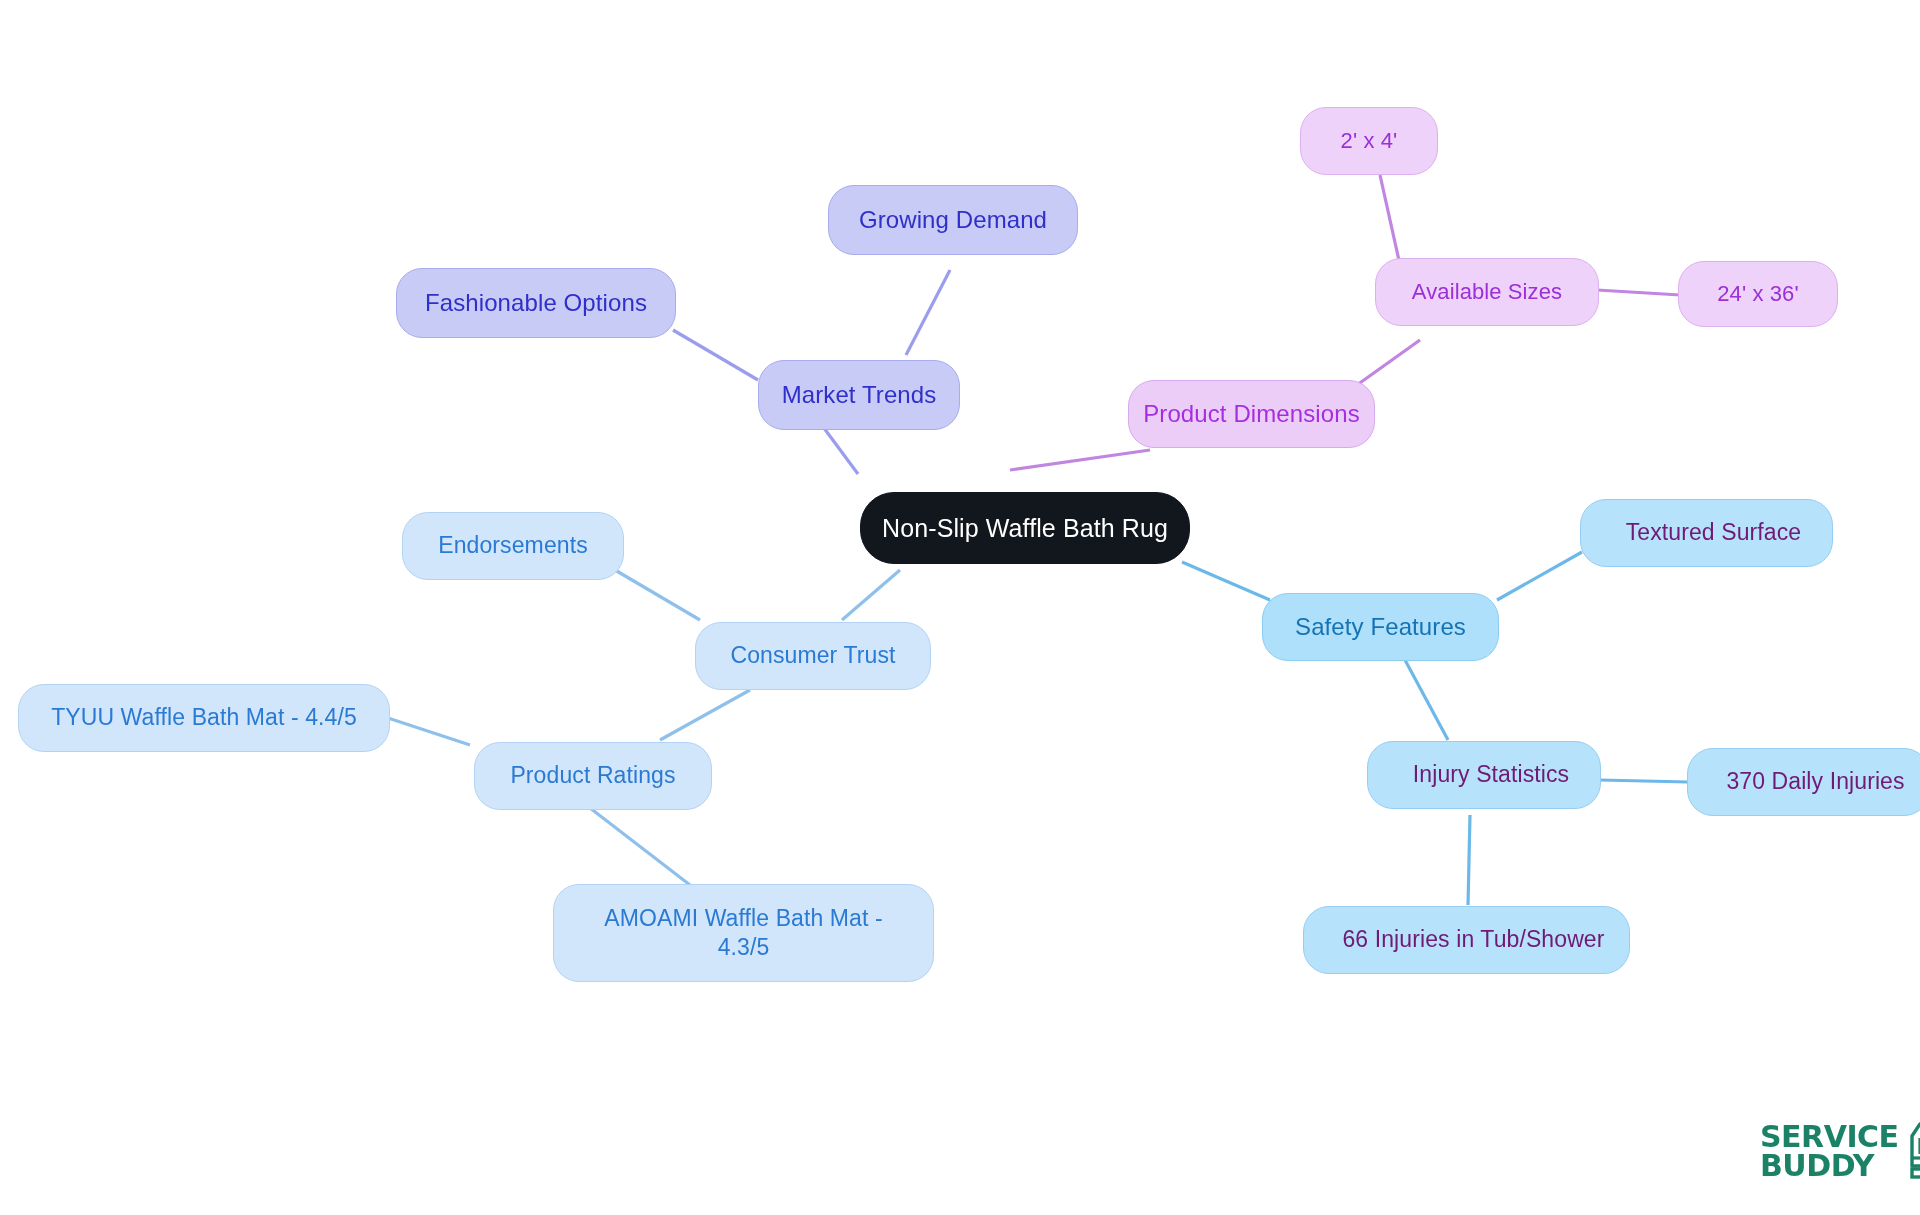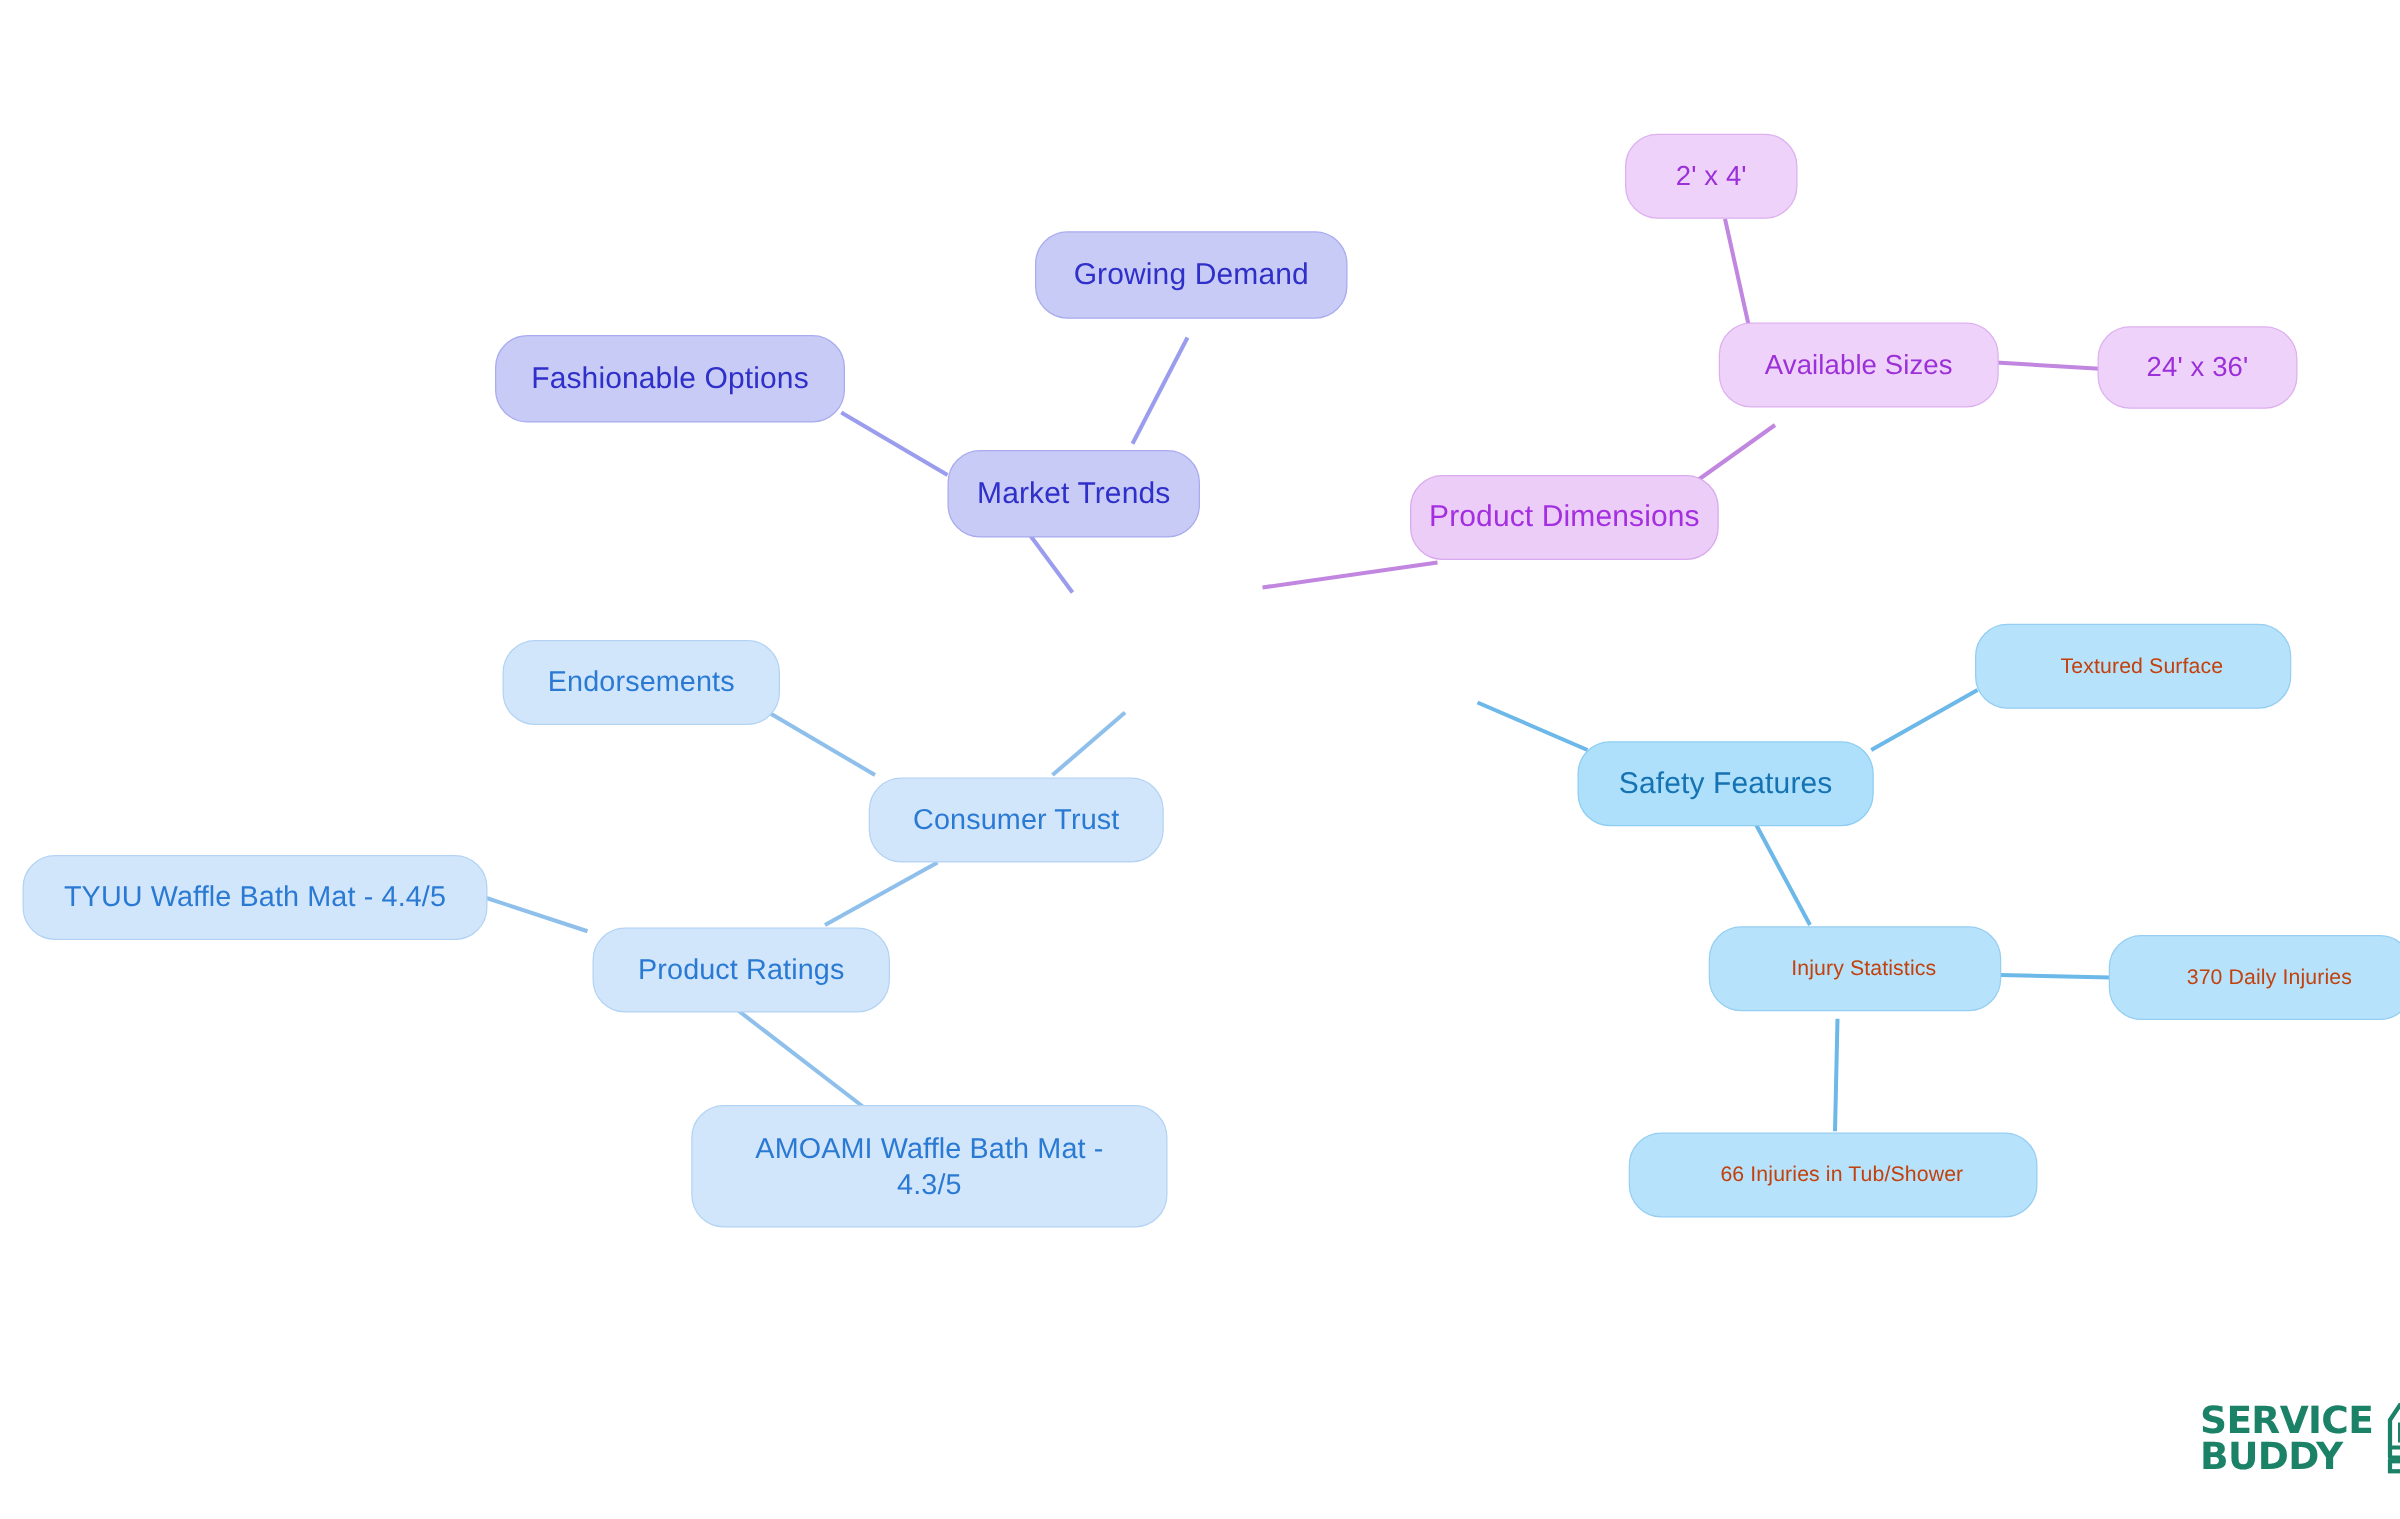--- a/index.html
+++ b/index.html
@@ -68,22 +68,22 @@
   }
   .node.skyblue {
     background: #aee0fb;
     border-color: #8ccdf2;
     color: #1673b3;
     font-size: 24px;
   }
   .node.skyblue-mid {
     background: #b6e2fb;
     border-color: #95cef2;
-    color: #c2410c;
-    font-size: 17px;
+    color: #701a75;
+    font-size: 23px;
     padding-left: 24px;
   }
   .node.palewash {
     background: #d2e6fb;
     border-color: #b3d3f4;
     color: #2a7ad4;
     font-size: 23px;
   }
   .logo {
     position: absolute;
@@ -123,20 +123,21 @@
     <path d="M 1600 780 L 1688 782" stroke="#6cb8e8" stroke-width="3.2" fill="none"></path>
     <path d="M 1470 815 L 1468 905" stroke="#6cb8e8" stroke-width="3.2" fill="none"></path>
 
     <path d="M 900 570 L 842 620" stroke="#8fc0ec" stroke-width="3.2" fill="none"></path>
     <path d="M 700 620 L 615 570" stroke="#8fc0ec" stroke-width="3.2" fill="none"></path>
     <path d="M 750 690 L 660 740" stroke="#8fc0ec" stroke-width="3.2" fill="none"></path>
     <path d="M 470 745 L 388 718" stroke="#8fc0ec" stroke-width="3.2" fill="none"></path>
     <path d="M 590 808 L 690 885" stroke="#8fc0ec" stroke-width="3.2" fill="none"></path>
   </svg>
 
+  <div class="node root" style="left:860px; top:492px; width:330px; height:72px;">Non-Slip Waffle Bath Rug</div>
 
   <div class="node periwinkle" style="left:758px; top:360px; width:202px; height:70px;">Market Trends</div>
   <div class="node periwinkle" style="left:396px; top:268px; width:280px; height:70px;">Fashionable Options</div>
   <div class="node periwinkle" style="left:828px; top:185px; width:250px; height:70px;">Growing Demand</div>
 
   <div class="node lilac" style="left:1128px; top:380px; width:247px; height:68px;">Product Dimensions</div>
   <div class="node lilac-light" style="left:1375px; top:258px; width:224px; height:68px;">Available Sizes</div>
   <div class="node lilac-light" style="left:1300px; top:107px; width:138px; height:68px;">2' x 4'</div>
   <div class="node lilac-light" style="left:1678px; top:261px; width:160px; height:66px;">24' x 36'</div>
 

